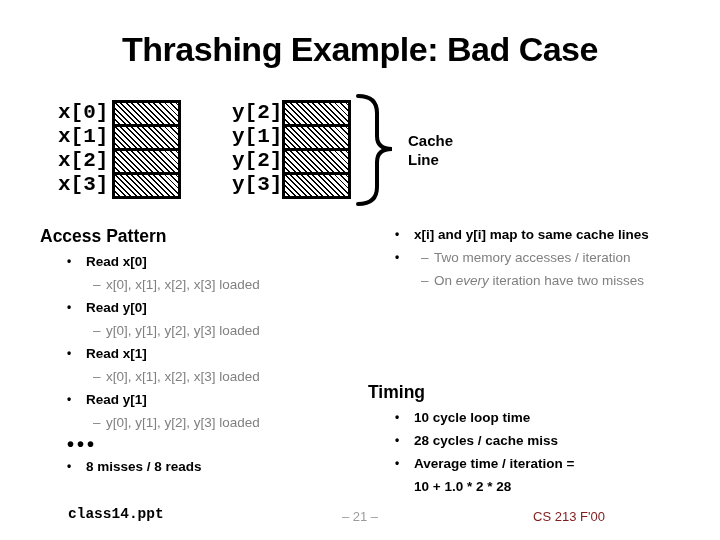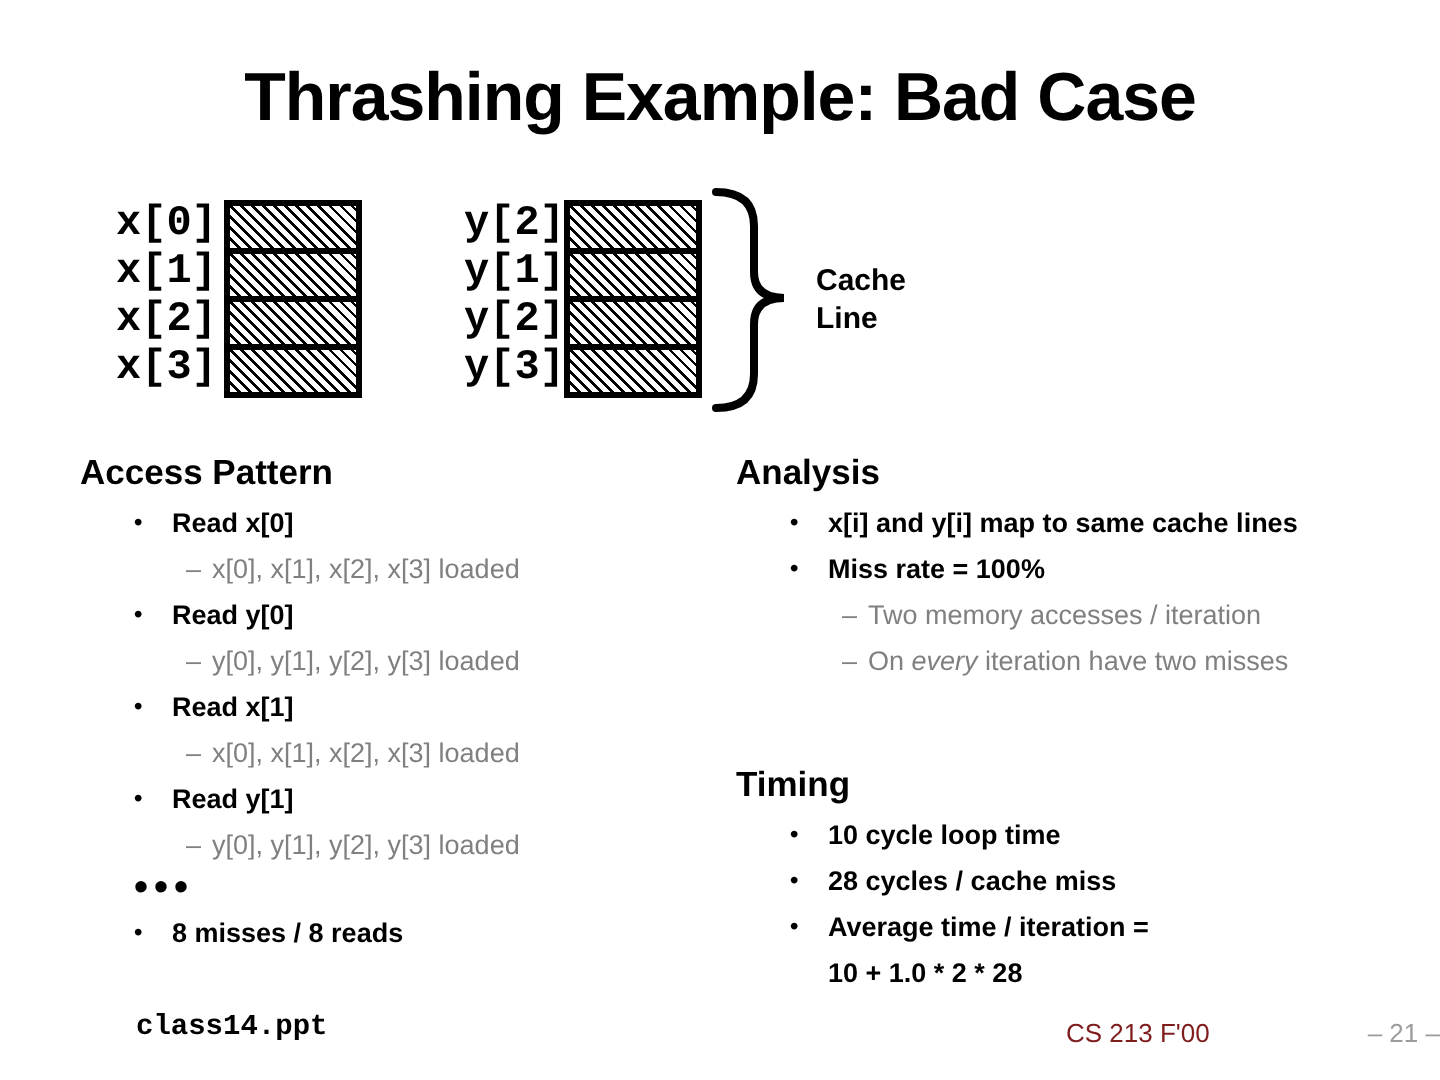--- a/index.html
+++ b/index.html
@@ -50,21 +50,21 @@
   .row.ellipsis{padding-left:27px;font-weight:bold;font-size:20px;letter-spacing:3px;line-height:15px;}
   .row.cont{padding-left:46px;font-weight:bold;white-space:nowrap;}
   .row .em{font-style:italic;}
   
   .footer-left{
     position:absolute;left:68px;top:506px;
     font-family:"Liberation Mono","DejaVu Sans Mono",monospace;
     font-weight:bold;font-size:14.5px;
   }
   .footer-center{
-    position:absolute;left:0;top:509px;width:720px;text-align:right;
+    position:absolute;left:0;top:509px;width:720px;text-align:center;
     color:#9c9c9c;font-size:13px;
   }
   .footer-right{position:absolute;left:533px;top:509px;color:#7f1d1d;font-size:13px;}
 </style>
 </head>
 <body>
 
 <div class="slide">
 
   <div class="title">Thrashing Example: Bad Case</div>
@@ -108,23 +108,22 @@
     <div class="row dash"><span class="marker">–</span><span>y[0], y[1], y[2], y[3] loaded</span></div>
     <div class="row bullet"><span class="marker">•</span><span>Read x[1]</span></div>
     <div class="row dash"><span class="marker">–</span><span>x[0], x[1], x[2], x[3] loaded</span></div>
     <div class="row bullet"><span class="marker">•</span><span>Read y[1]</span></div>
     <div class="row dash"><span class="marker">–</span><span>y[0], y[1], y[2], y[3] loaded</span></div>
     <div class="row ellipsis">•••</div>
     <div class="row bullet"><span class="marker">•</span><span>8 misses / 8 reads</span></div>
   </div>
 
   <div class="section" id="analysis">
-    <div class="section-heading">Analysis</div>
     <div class="row bullet wrap"><span class="marker">•</span><span>x[i] and y[i] map to same cache lines</span></div>
-    <div class="row bullet"><span class="marker">•</span><span>Miss rate = 100%</span></div>
+    <div class="row bullet"><span class="marker">•</span></div>
     <div class="row dash"><span class="marker">–</span><span>Two memory accesses / iteration</span></div>
     <div class="row dash wrap-narrow"><span class="marker">–</span><span>On </span><span class="em">every</span><span> iteration have two misses</span></div>
   </div>
 
   <div class="section" id="timing">
     <div class="section-heading">Timing</div>
     <div class="row bullet"><span class="marker">•</span><span>10 cycle loop time</span></div>
     <div class="row bullet"><span class="marker">•</span><span>28 cycles / cache miss</span></div>
     <div class="row bullet"><span class="marker">•</span><span>Average time / iteration =</span></div>
     <div class="row cont">10 + 1.0 * 2 * 28</div>

